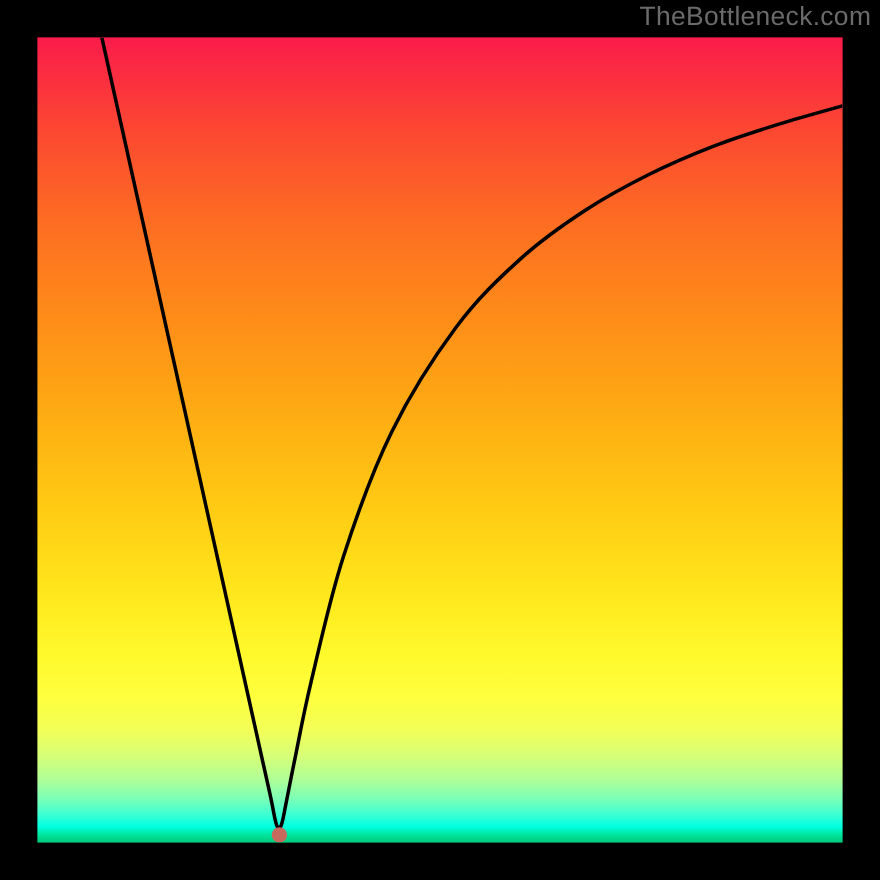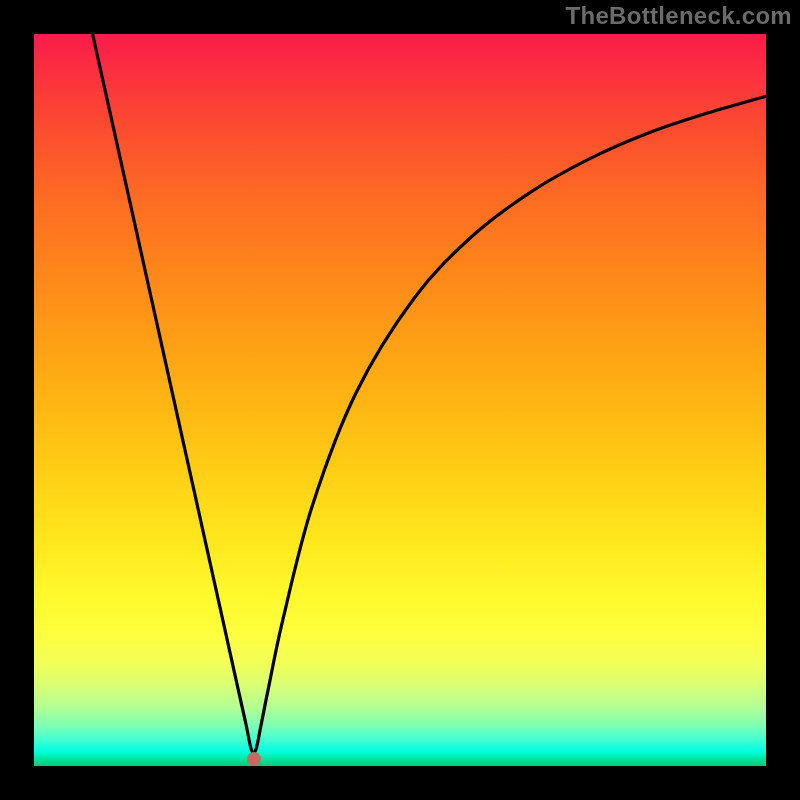--- a/index.html
+++ b/index.html
@@ -16,21 +16,21 @@
     width: 800px;
     height: 800px;
     background: #000;
   }
   .watermark {
     position: absolute;
     top: 2px;
     right: 8px;
     color: #6b6b6b;
     font-size: 24px;
-    font-weight: 700;
+    font-weight: 400;
     letter-spacing: 0.3px;
     user-select: none;
     text-align: right;
   }
   .plot-area {
     position: absolute;
     left: 34px;
     top: 34px;
     width: 732px;
     height: 732px;

